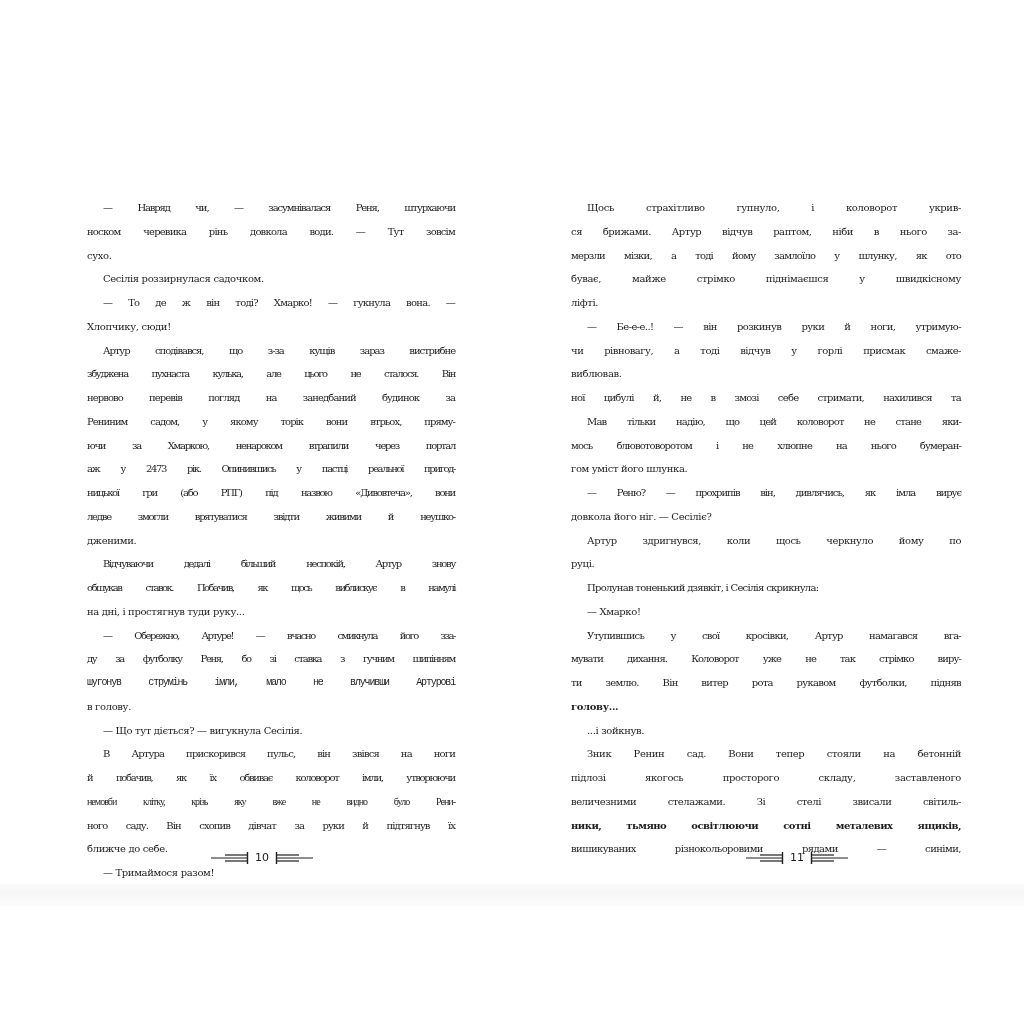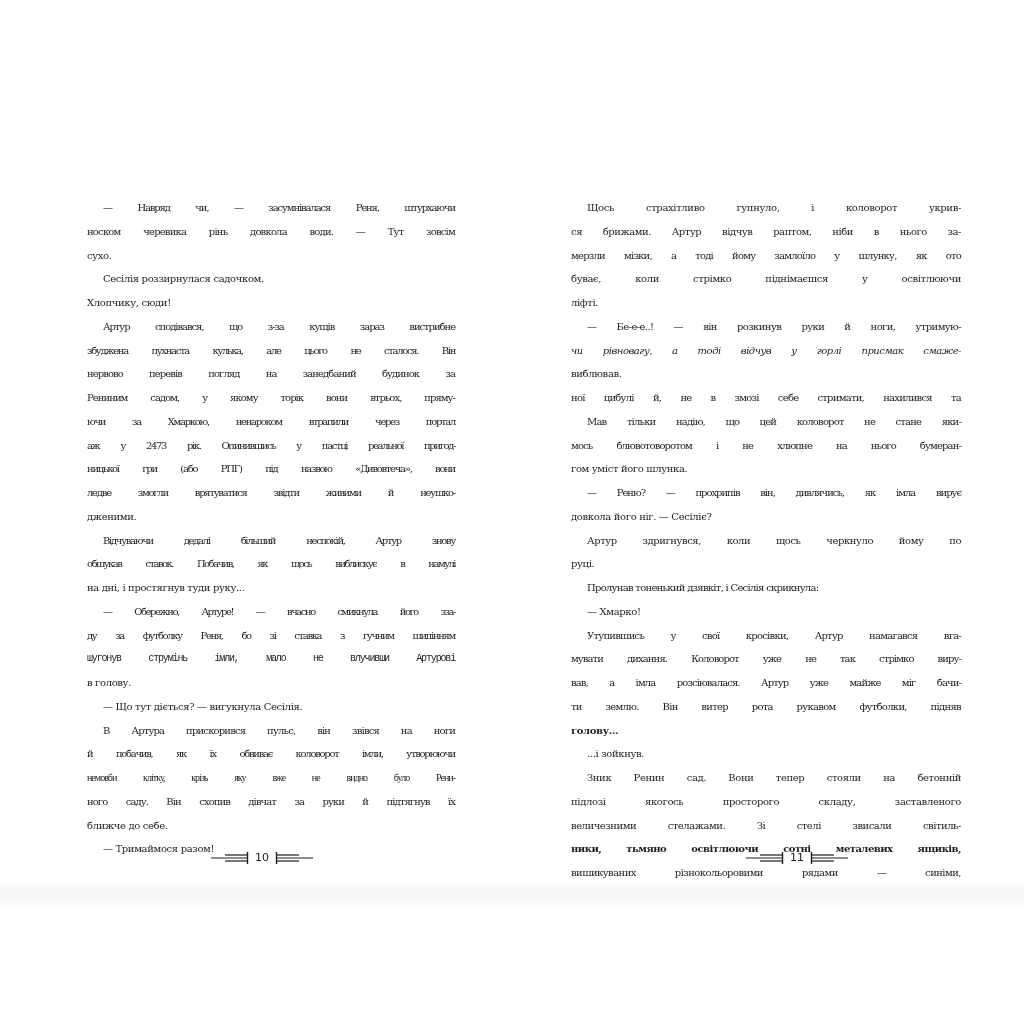--- a/index.html
+++ b/index.html
@@ -84,20 +84,21 @@
 <body>
 
 <div class="spread">
 
   <div class="page left">
     <div class="column" id="left-column">
         <span class="line indent" style="display: block; width: auto; letter-spacing: -1.12px;">— Навряд чи, — засумнівалася Реня, штурхаючи</span>
         <span class="line" style="display: block; width: auto; letter-spacing: -0.8px;">носком черевика рінь довкола води. — Тут зовсім</span>
         <span class="line last" style="display: block; width: auto;">сухо.</span>
         <span class="line indent last" style="display: block; width: auto;">Сесілія роззирнулася садочком.</span>
+        <span class="line indent" style="display: block; width: auto; letter-spacing: -0.75px;">— То де ж він тоді? Хмарко! — гукнула вона. —</span>
         <span class="line last" style="display: block; width: auto;">Хлопчику, сюди!</span>
         <span class="line indent" style="display: block; width: auto; letter-spacing: -1.05px;">Артур сподівався, що з-за кущів зараз вистрибне</span>
         <span class="line" style="display: block; width: auto; letter-spacing: -1.31px;">збуджена пухнаста кулька, але цього не сталося. Він</span>
         <span class="line" style="display: block; width: auto; letter-spacing: -0.92px;">нервово перевів погляд на занедбаний будинок за</span>
         <span class="line" style="display: block; width: auto; letter-spacing: -0.95px;">Рениним садом, у якому торік вони втрьох, пряму-</span>
         <span class="line" style="display: block; width: auto; letter-spacing: -1.29px;">ючи за Хмаркою, ненароком втрапили через портал</span>
         <span class="line" style="display: block; width: auto; letter-spacing: -1.37px;">аж у 2473 рік. Опинившись у пастці реальної пригод-</span>
         <span class="line" style="display: block; width: auto; letter-spacing: -1.27px;">ницької гри (або РПГ) під назвою «Дивовтеча», вони</span>
         <span class="line" style="display: block; width: auto; letter-spacing: -1.23px;">ледве змогли врятуватися звідти живими й неушко-</span>
         <span class="line last" style="display: block; width: auto;">дженими.</span>
@@ -131,38 +132,37 @@
         <line x1="2" y1="10" x2="24" y2="10" stroke="#1e1e1e" stroke-width="1.2"></line>
       </svg>
     </div>
   </div>
 
   <div class="page right">
     <div class="column" id="right-column">
         <span class="line indent" style="display: block; width: auto;">Щось страхітливо гупнуло, і коловорот укрив-</span>
         <span class="line" style="display: block; width: auto; letter-spacing: -0.45px;">ся брижами. Артур відчув раптом, ніби в нього за-</span>
         <span class="line" style="display: block; width: auto; letter-spacing: -0.78px;">мерзли мізки, а тоді йому замлоїло у шлунку, як ото</span>
-        <span class="line" style="display: block; width: auto;">буває, коли стрімко піднімаєшся у освітлюючи</span>
+        <span class="line" style="display: block; width: auto;">буває, майже стрімко піднімаєшся у швидкісному</span>
         <span class="line last" style="display: block; width: auto;">ліфті.</span>
         <span class="line indent" style="display: block; width: auto; letter-spacing: -0.6px;">— Бе-е-е..! — він розкинув руки й ноги, утримую-</span>
-        <span class="line" style="display: block; width: auto; letter-spacing: -0.47px; font-style: italic;">чи рівновагу, а тоді відчув у горлі присмак смаже-</span>
+        <span class="line" style="display: block; width: auto; letter-spacing: -0.47px;">чи рівновагу, а тоді відчув у горлі присмак смаже-</span>
         <span class="line last" style="display: block; width: auto;">виблював.</span>
         <span class="line" style="display: block; width: auto; letter-spacing: -0.75px;">ної цибулі й, не в змозі себе стримати, нахилився та</span>
         <span class="line indent" style="display: block; width: auto; letter-spacing: -0.81px;">Мав тільки надію, що цей коловорот не стане яки-</span>
         <span class="line" style="display: block; width: auto; letter-spacing: -0.86px;">мось блювотоворотом і не хлюпне на нього бумеран-</span>
         <span class="line last" style="display: block; width: auto;">гом уміст його шлунка.</span>
         <span class="line indent" style="display: block; width: auto; letter-spacing: -1.02px;">— Реню? — прохрипів він, дивлячись, як імла вирує</span>
         <span class="line last" style="display: block; width: auto;">довкола його ніг. — Сесіліє?</span>
         <span class="line indent" style="display: block; width: auto; letter-spacing: -0.42px;">Артур здригнувся, коли щось черкнуло йому по</span>
         <span class="line last" style="display: block; width: auto;">руці.</span>
         <span class="line indent last" style="display: block; width: auto; letter-spacing: -0.72px;">Пролунав тоненький дзявкіт, і Сесілія скрикнула:</span>
         <span class="line indent last" style="display: block; width: auto;">— Хмарко!</span>
         <span class="line indent" style="display: block; width: auto; letter-spacing: -0.75px;">Утупившись у свої кросівки, Артур намагався вга-</span>
         <span class="line" style="display: block; width: auto; letter-spacing: -0.91px;">мувати дихання. Коловорот уже не так стрімко виру-</span>
-        <span class="line" style="display: block; width: auto; letter-spacing: -0.88px;">вав, а імла розсіювалася. Артур уже майже міг бачи-</span>
         <span class="line" style="display: block; width: auto; letter-spacing: -0.7px;">ти землю. Він витер рота рукавом футболки, підняв</span>
         <span class="line last" style="display: block; width: auto; font-weight: bold;">голову...</span>
         <span class="line indent last" style="display: block; width: auto;">...і зойкнув.</span>
         <span class="line indent" style="display: block; width: auto; letter-spacing: -0.39px;">Зник Ренин сад. Вони тепер стояли на бетонній</span>
         <span class="line" style="display: block; width: auto;">підлозі якогось просторого складу, заставленого</span>
         <span class="line" style="display: block; width: auto; letter-spacing: -0.47px;">величезними стелажами. Зі стелі звисали світиль-</span>
         <span class="line" style="display: block; width: auto; letter-spacing: -0.52px; font-weight: bold;">ники, тьмяно освітлюючи сотні металевих ящиків,</span>
         <span class="line" style="display: block; width: auto; letter-spacing: -0.55px;">вишикуваних різнокольоровими рядами — синіми,</span>
       </div>
     <div class="folio">

